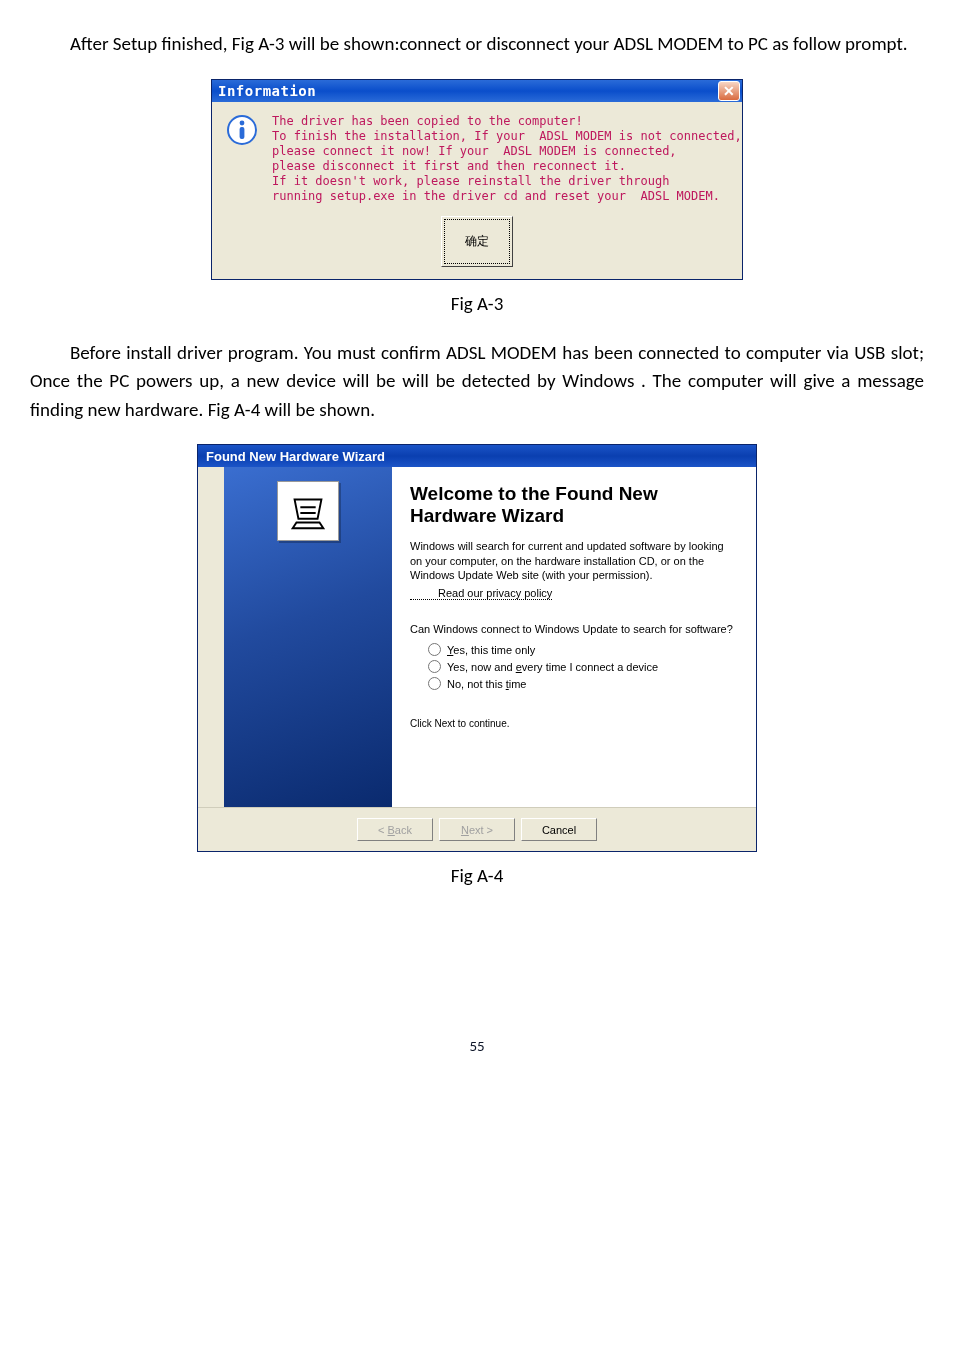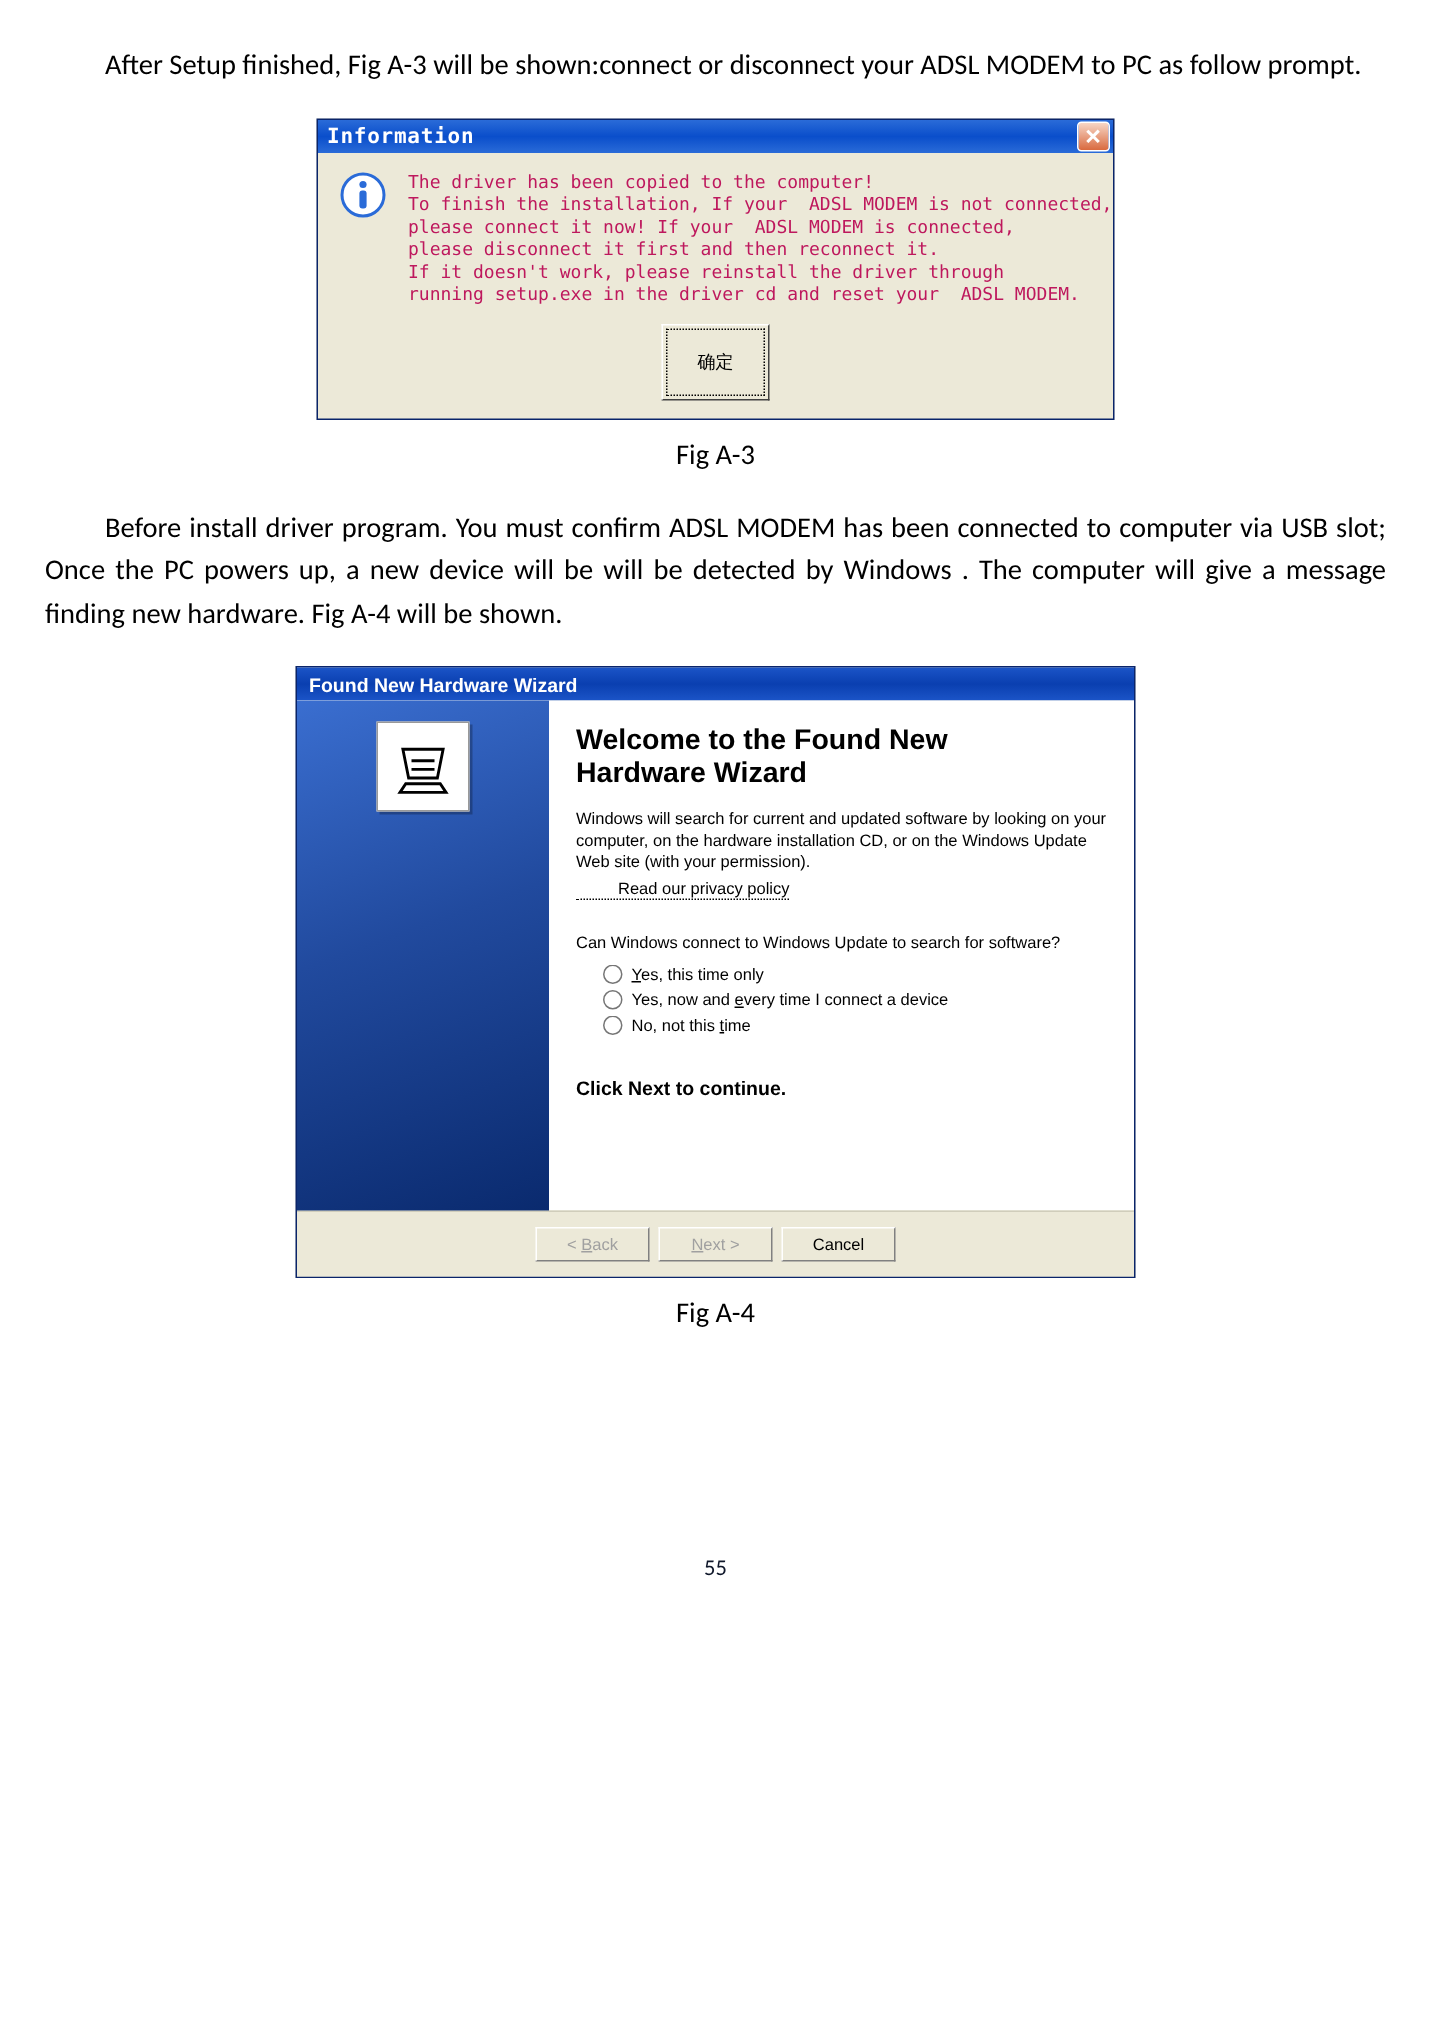--- a/index.html
+++ b/index.html
@@ -111,20 +111,21 @@
     height: 22px;
     padding: 0 8px;
     display: flex;
     align-items: center;
     font-size: 13px;
   }
   .wiz-body {
     display: flex;
     height: 340px;
     background: #fff;
+    margin-left: 26px;
   }
   .wiz-left {
     width: 168px;
     flex: 0 0 168px;
     background: linear-gradient(160deg,#3a6ed0 0%, #214a9e 45%, #0a2a6e 100%);
     position: relative;
   }
   .wiz-icon {
     position: absolute;
     top: 14px;
@@ -170,23 +171,22 @@
   }
   .wiz-radio-row {
     font-size: 11px;
     margin: 4px 0;
     display: flex;
     align-items: center;
     gap: 6px;
   }
   .wiz-radio-row input { margin:0; width:13px; height:13px; }
   .wiz-continue {
-    font-size: 13px;
+    font-size: 10px;
     margin-top: 28px;
-    font-weight: bold;
   }
   .wiz-btnbar {
     border-top: 1px solid #d0cdbb;
     background: #ece9d8;
     padding: 10px 12px;
     display: flex;
     justify-content: center;
     gap: 6px;
   }
   .wiz-btn {

